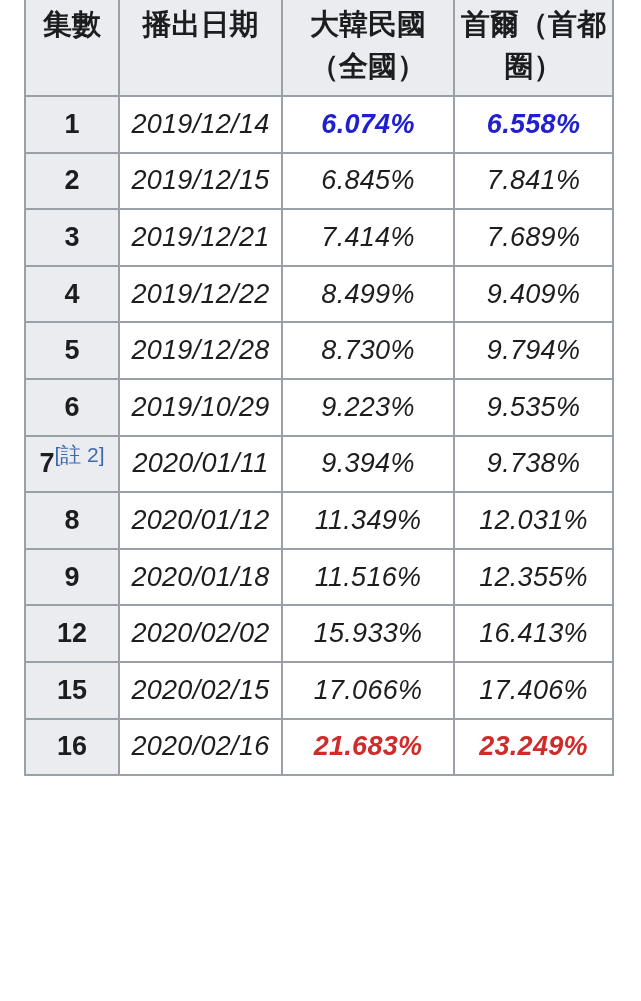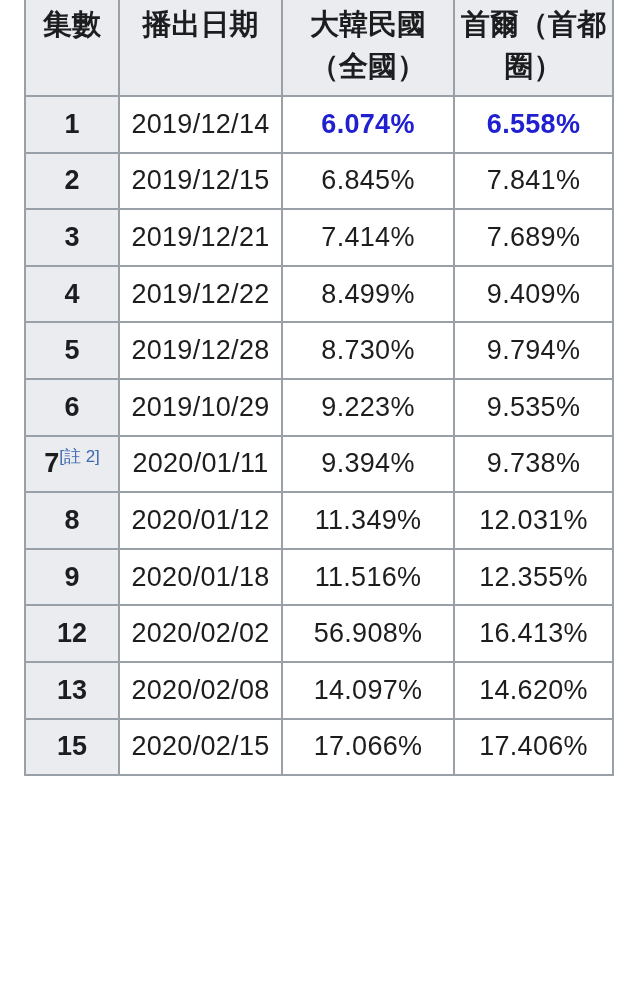--- a/index.html
+++ b/index.html
@@ -45,26 +45,27 @@
     background: #eaecf0;
     font-weight: 700;
     font-size: 27px;
     vertical-align: middle;
   }
   tbody td {
     background: #ffffff;
     font-size: 27px;
     vertical-align: middle;
     letter-spacing: 0.3px;
+    font-style: italic;
   }
   td.lowest { color: #2020d0; font-weight: 700; border-radius: 17px; }
   td.highest { color: #d02b2b; font-weight: 700; }
   sup.note {
     color: #4069b0;
-    font-size: 17px;
+    font-size: 21px;
     font-weight: 400;
     vertical-align: super;
     line-height: 0;
     letter-spacing: 0;
   }
 </style>
 </head>
 <body>
 
 <div class="page">
@@ -146,30 +147,30 @@
         </tr>
         <tr>
           <th class="ep"><span>9</span></th>
           <td>2020/01/18</td>
           <td>11.516%</td>
           <td>12.355%</td>
         </tr>
         <tr>
           <th class="ep"><span>12</span></th>
           <td>2020/02/02</td>
-          <td>56.908%</td>
+          <td>15.933%</td>
           <td>16.413%</td>
-        </tr>
-        <tr>
-          <th class="ep"><span>13</span></th>
-          <td>2020/02/08</td>
-          <td>14.097%</td>
-          <td>14.620%</td>
         </tr>
         <tr>
           <th class="ep"><span>15</span></th>
           <td>2020/02/15</td>
           <td>17.066%</td>
           <td>17.406%</td>
         </tr>
+        <tr>
+          <th class="ep"><span>16</span></th>
+          <td>2020/02/16</td>
+          <td class="highest">21.683%</td>
+          <td class="highest">23.249%</td>
+        </tr>
       </tbody>
   </table>
 </div>
 
 </body></html>

